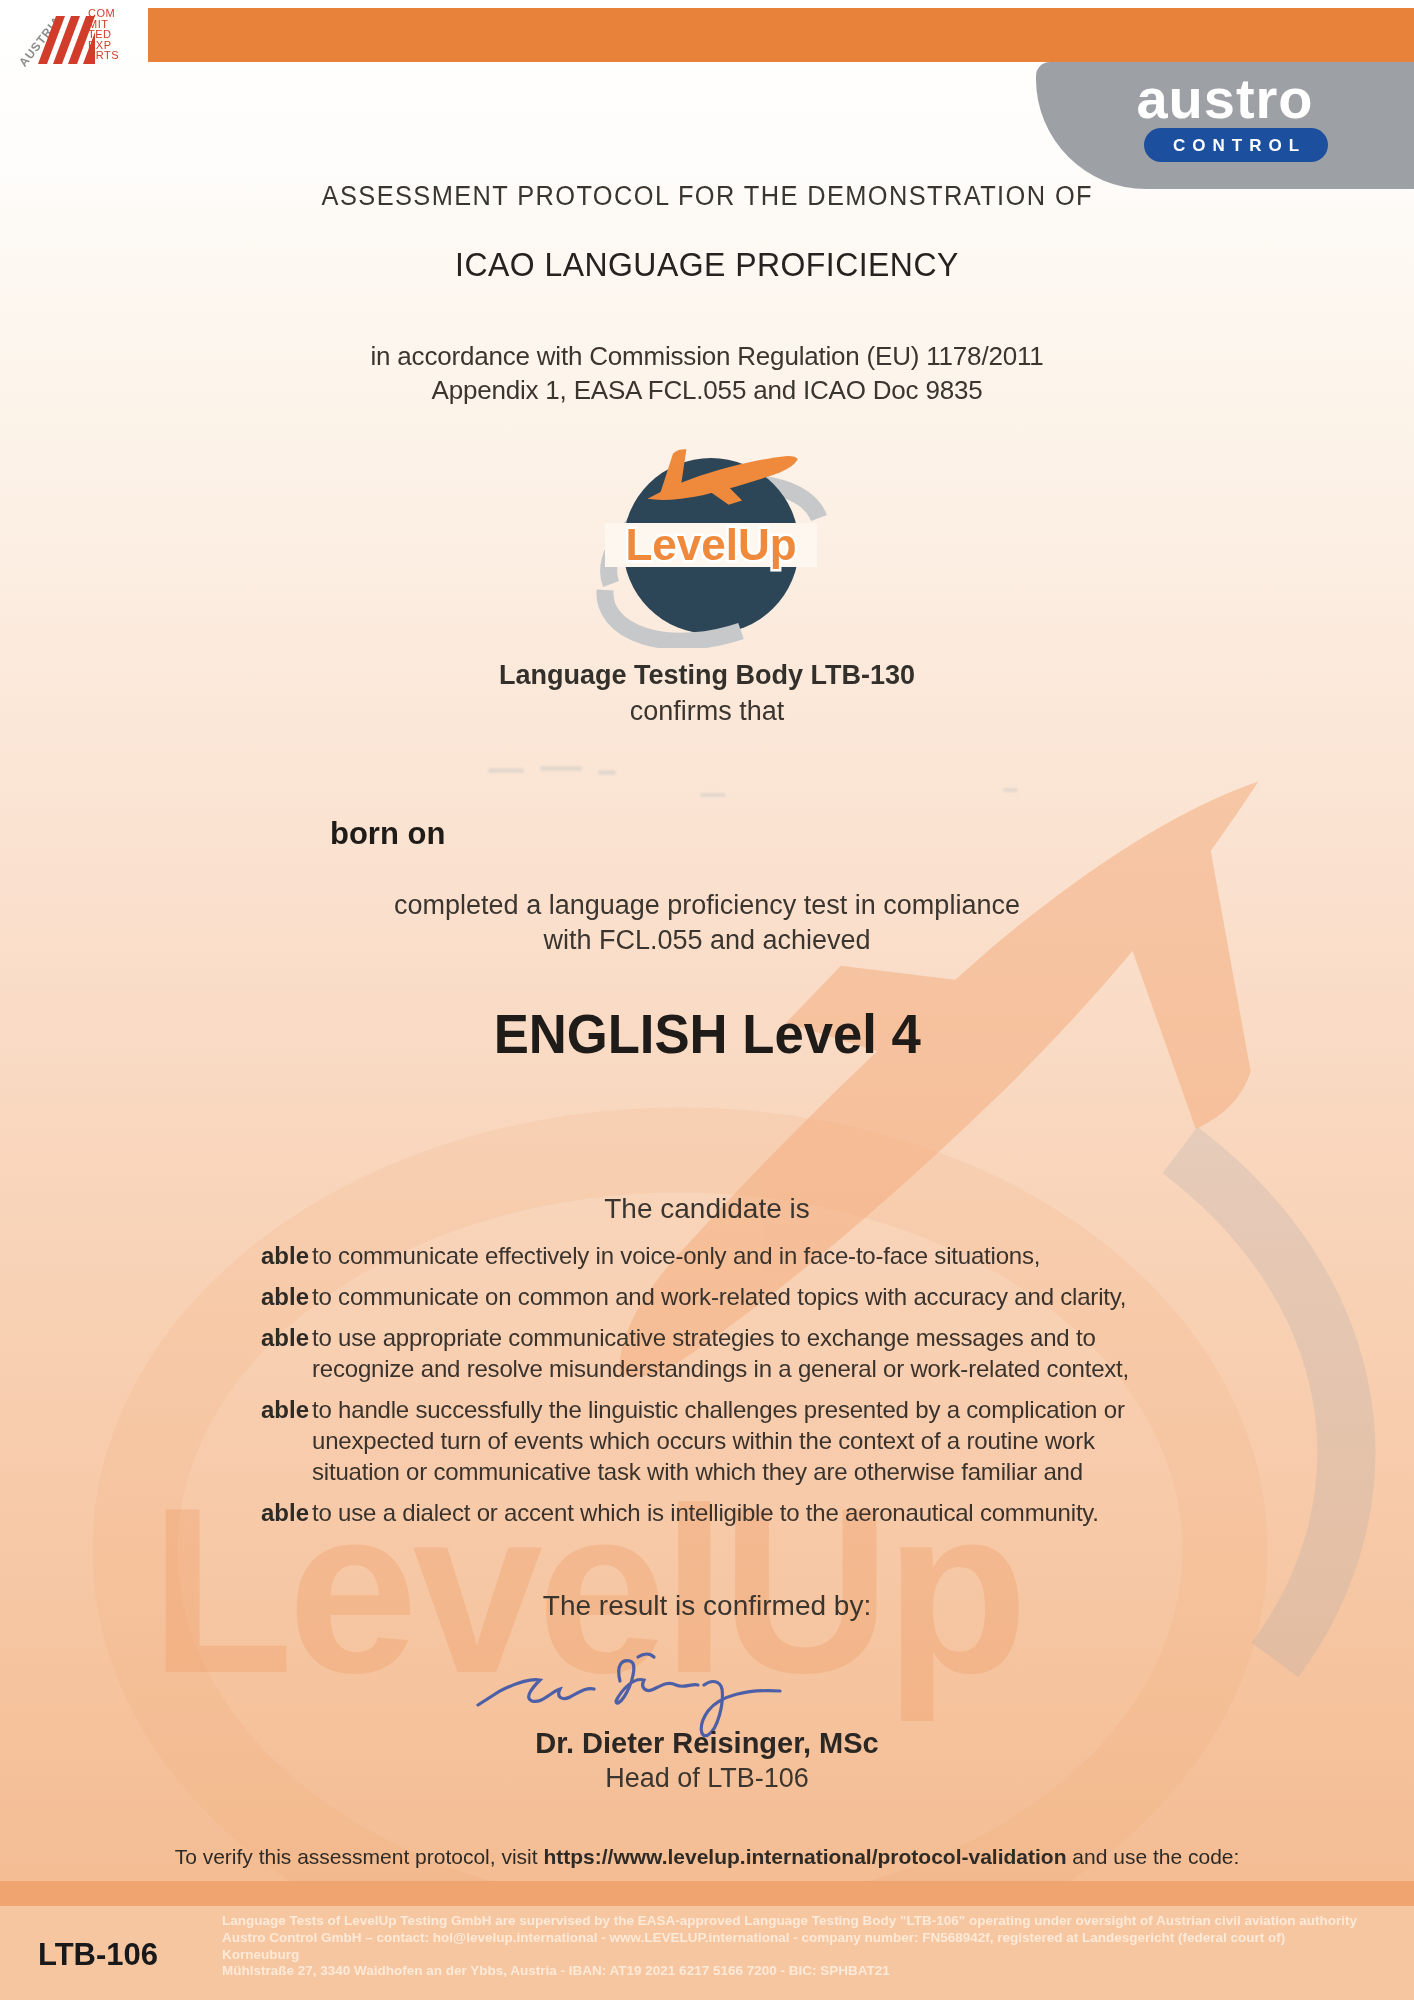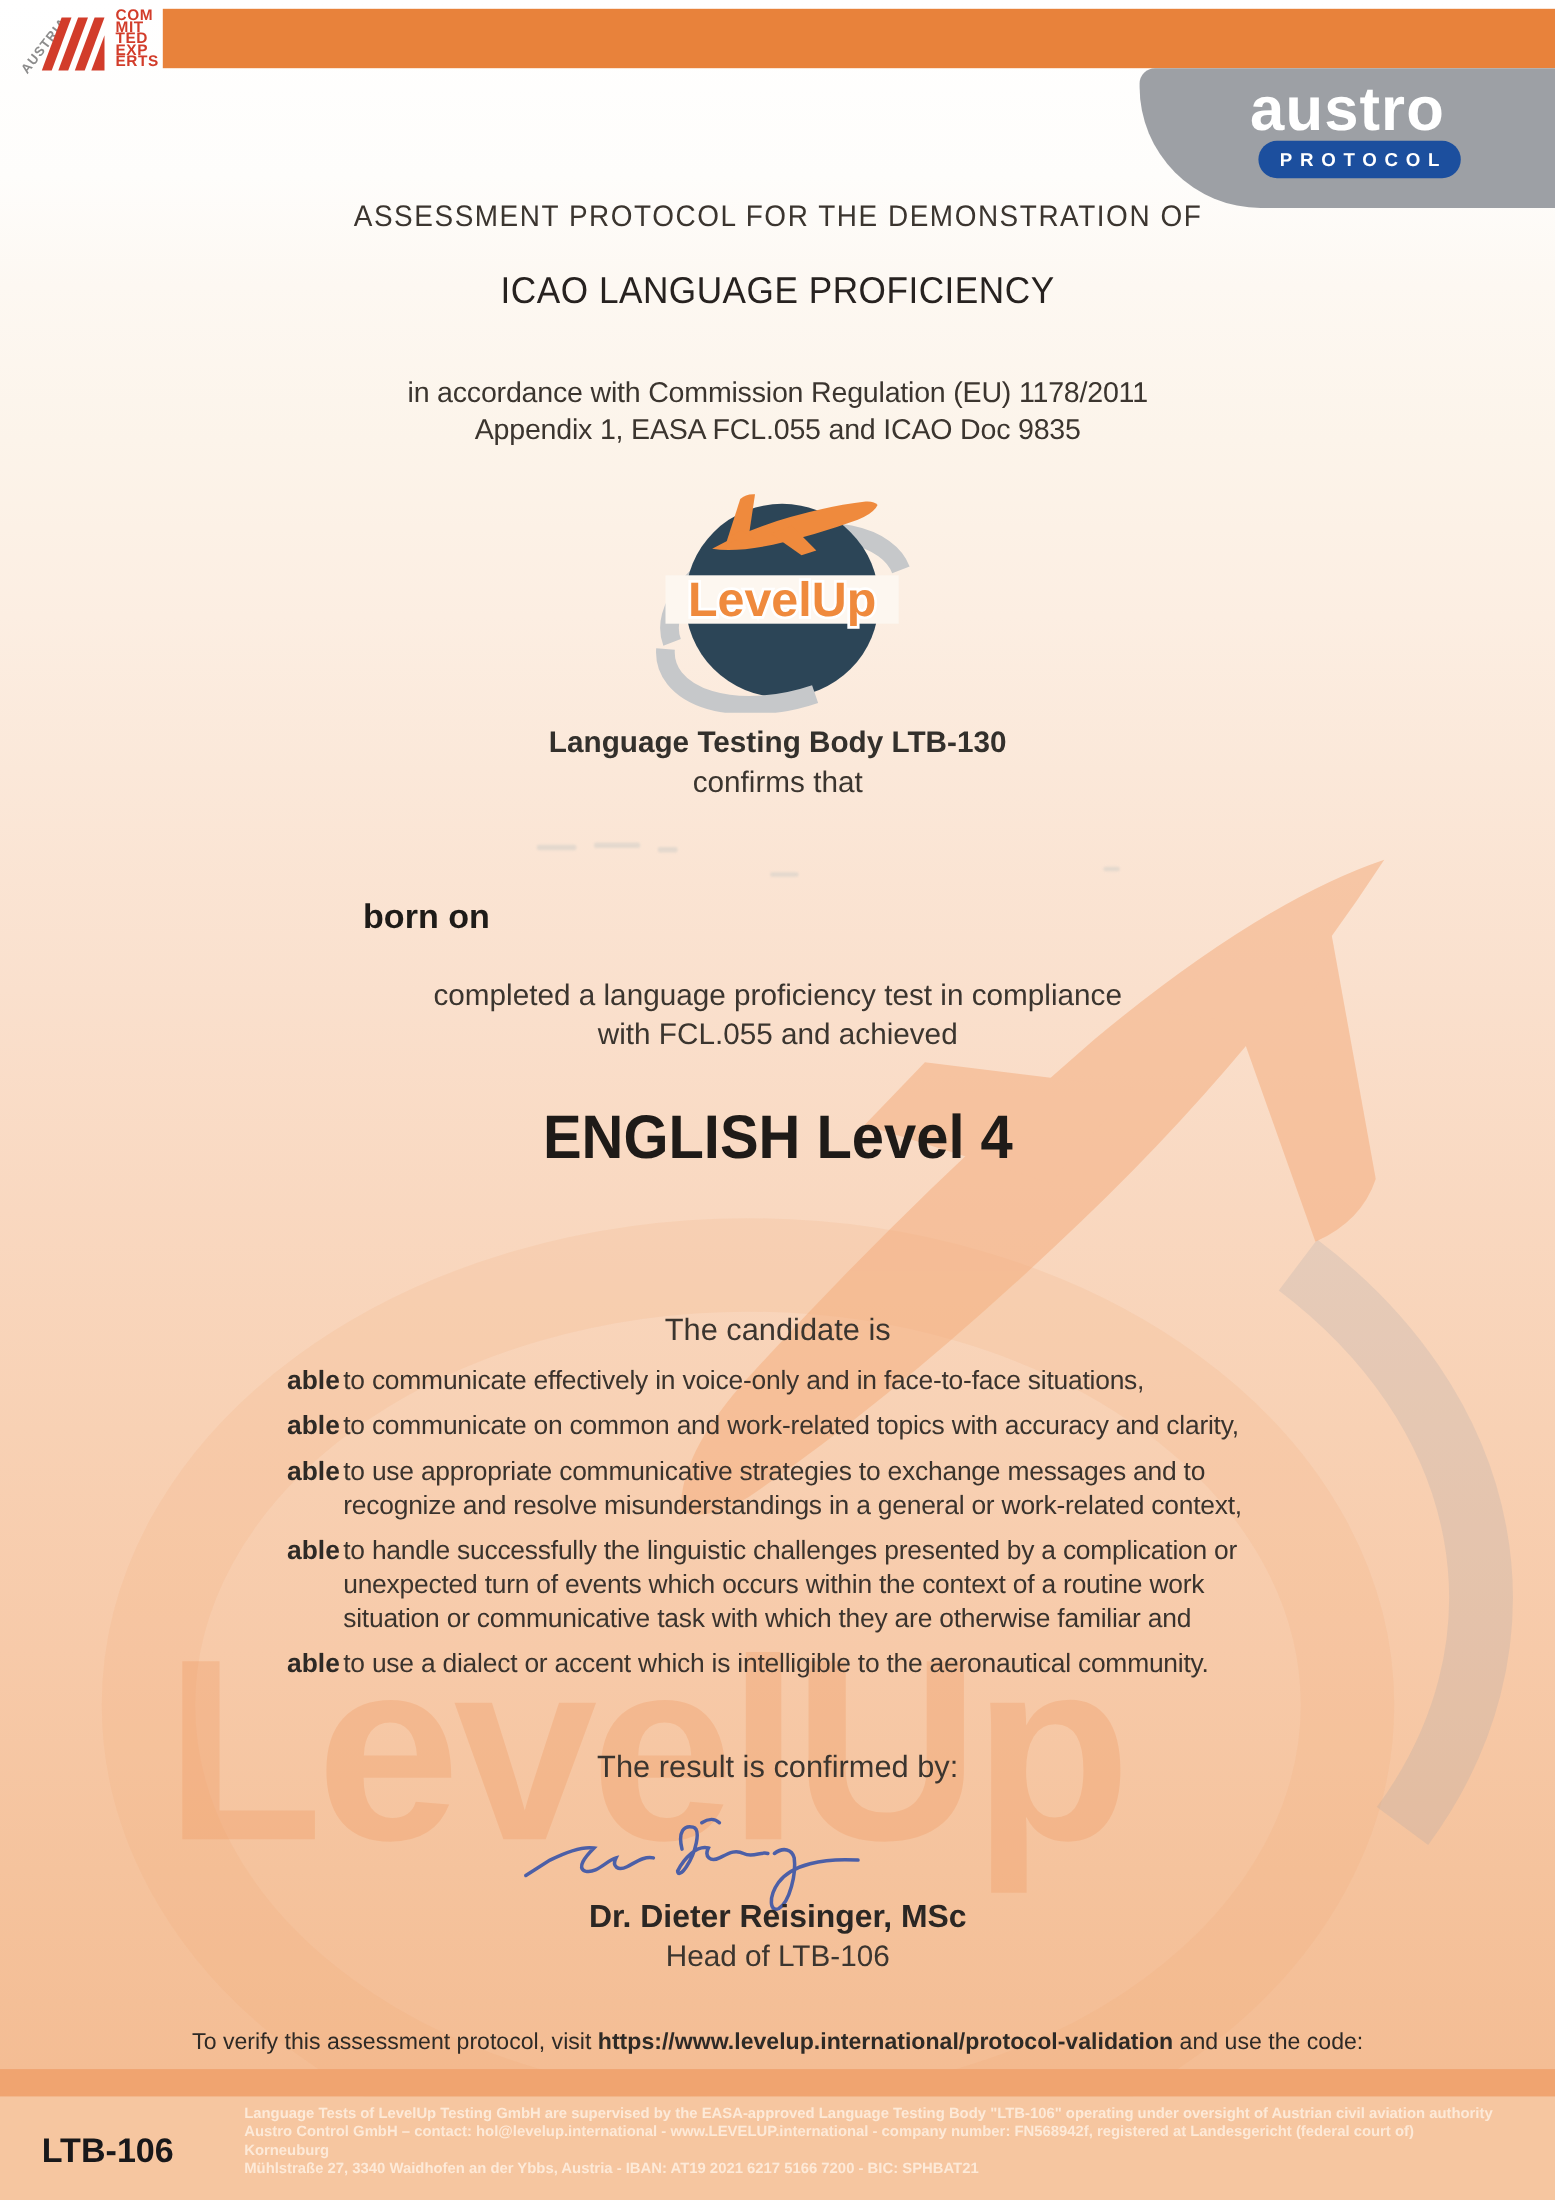--- a/index.html
+++ b/index.html
@@ -16,22 +16,22 @@
   #top-bar{left:148px;top:8px;right:0;height:54px;background:#e8823b;}
   #austro{right:0;top:62px;width:378px;height:127px;background:#9da0a5;
     border-radius:14px 0 0 110px;}
   #austro .word{position:absolute;left:58px;top:4px;width:262px;text-align:center;
     color:#fff;font-size:56px;font-weight:600;letter-spacing:1px;}
   #austro .pill{position:absolute;left:108px;top:66px;width:184px;height:34px;
     background:#1c4f9e;border-radius:17px;color:#fff;font-size:17px;font-weight:700;
     letter-spacing:7px;text-align:center;line-height:35px;text-indent:7px;}
   
   #austria{left:10px;top:0;width:150px;height:76px;}
-  #austria .committed{position:absolute;left:95px;top:8px;color:#d23c2a;
-    font-size:14px;font-weight:700;line-height:10.5px;letter-spacing:0.5px;}
+  #austria .committed{position:absolute;left:78px;top:8px;color:#d23c2a;
+    font-size:11px;font-weight:400;line-height:10.5px;letter-spacing:0.5px;}
   #austria .committed span{display:block;}
   
   #protocol-line{top:181px;font-size:27px;font-weight:500;letter-spacing:1.5px;}
   #icao-title{top:245px;font-size:34px;font-weight:400;color:#272220;letter-spacing:0.5px;}
   #reg1{top:341px;font-size:26px;font-weight:500;letter-spacing:-0.2px;}
   #reg2{top:375px;font-size:26px;font-weight:500;letter-spacing:-0.2px;}
   #testing-body{top:660px;font-size:27px;font-weight:700;color:#33302c;}
   #confirms{top:696px;font-size:27px;font-weight:400;}
   #born-on{left:330px;top:816px;font-size:31px;font-weight:800;color:#1e1b18;}
   #completed1{top:890px;font-size:27px;font-weight:500;}
@@ -97,21 +97,21 @@
       <span>COM</span>
       <span>MIT</span>
       <span>TED</span>
       <span>EXP</span>
       <span>ERTS</span>
     </div>
   </div>
 
   <div class="abs" id="austro">
     <div class="word">austro</div>
-    <div class="pill">PROTOCOL</div>
+    <div class="pill">CONTROL</div>
   </div>
 
   <div class="cline" id="protocol-line">
     <span class="sx">ASSESSMENT PROTOCOL FOR THE DEMONSTRATION OF</span></div>
   <div class="cline" id="icao-title">
     <span class="sx">ICAO LANGUAGE PROFICIENCY</span></div>
   <div class="cline" id="reg1">in accordance with Commission Regulation (EU) 1178/2011</div>
   <div class="cline" id="reg2">Appendix 1, EASA FCL.055 and ICAO Doc 9835</div>
 
   <svg class="abs" style="left:591px;top:426px;width:240px;height:222px;" viewBox="0 0 240 222">

